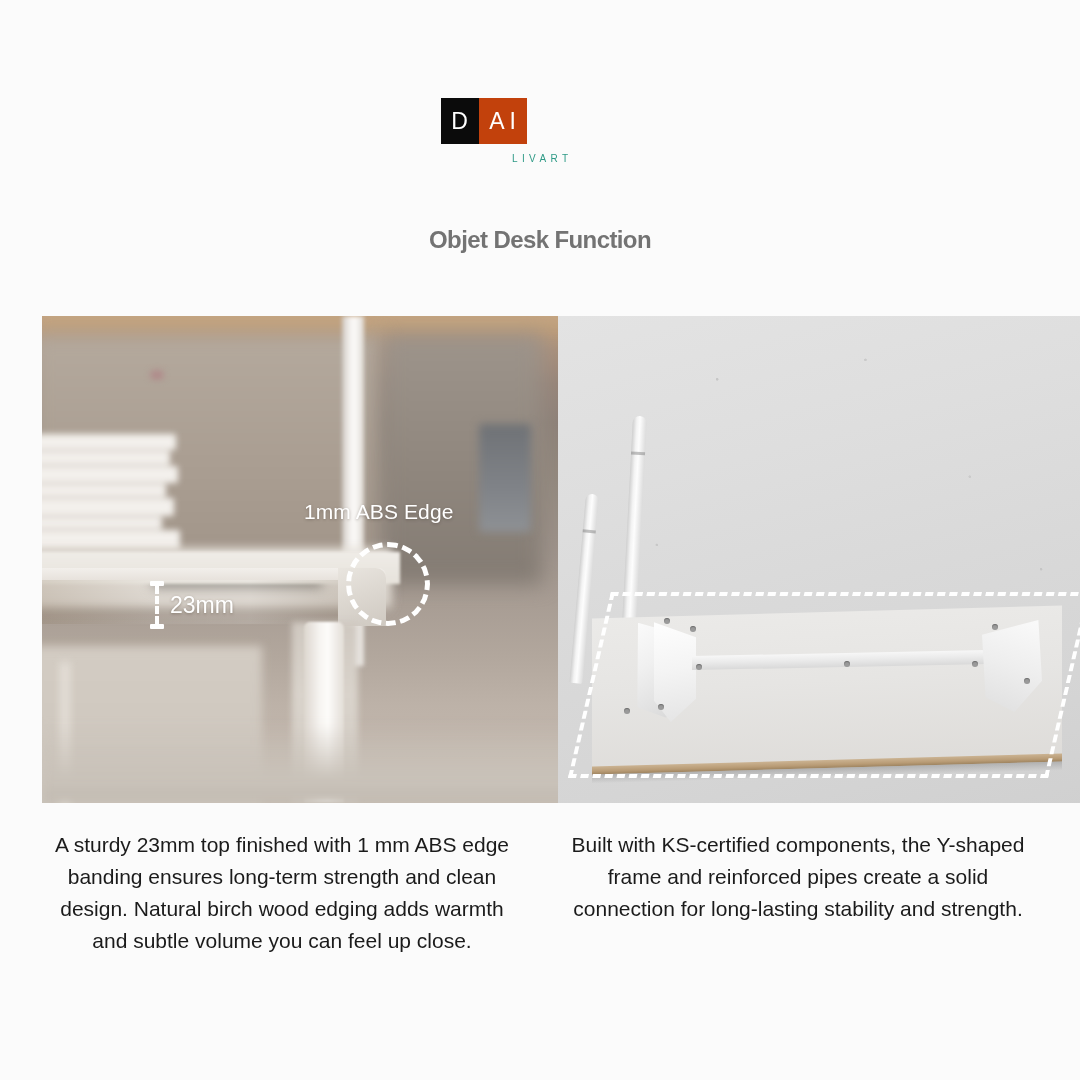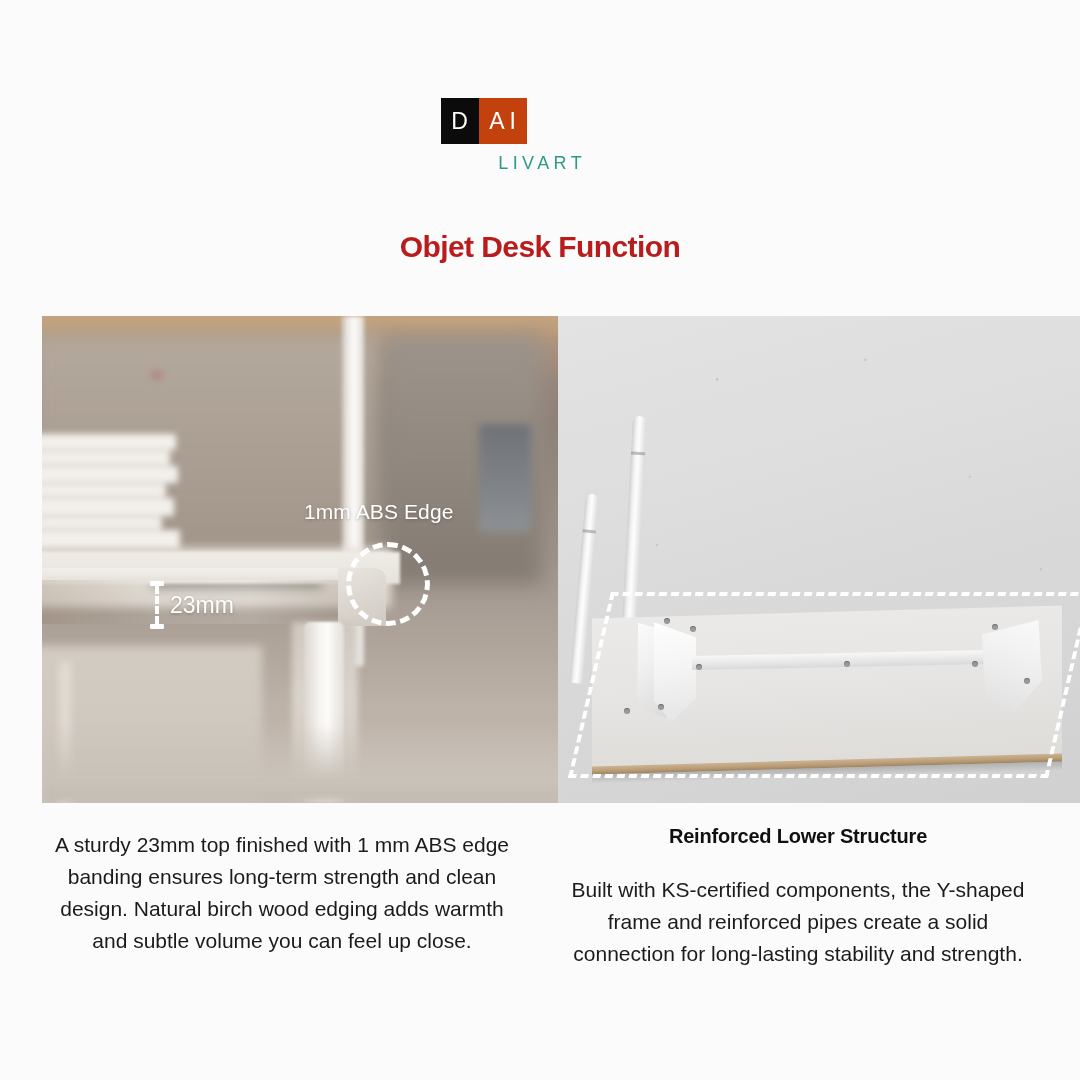--- a/index.html
+++ b/index.html
@@ -42,36 +42,36 @@
     text-indent: 5px;
     font-family: "Liberation Sans", sans-serif;
   }
   .logo-seg-teal { background: #0E8F7A; flex: 0 0 113px; }
   .logo-seg-black { background: #0b0b0b; flex: 0 0 38px; }
   .logo-seg-gold { background: #c2410c; flex: 0 0 48px; }
 
   .logo-sub {
     margin-top: 9px;
     color: #2E9A86;
-    font-size: 18px;
+    font-size: 10px;
     letter-spacing: 4.4px;
     text-indent: 4.4px;
     font-weight: 400;
   }
 
   
   .page-title {
     position: absolute;
     left: 0;
     right: 0;
     top: 210px;
     text-align: center;
-    font-size: 30px;
+    font-size: 24px;
     font-weight: 700;
-    color: #b91c1c;
+    color: #737373;
     letter-spacing: -0.6px;
     font-family: "Liberation Sans", sans-serif;
   }
 
   
   .columns {
     position: absolute;
     left: 42px;
     top: 316px;
     width: 996px;
@@ -530,17 +530,16 @@
       <div class="screw" style="left:138px; top:348px;"></div>
       <div class="screw" style="left:100px; top:388px;"></div>
       <div class="screw" style="left:66px;  top:392px;"></div>
       <div class="screw" style="left:286px; top:345px;"></div>
       <div class="screw" style="left:414px; top:345px;"></div>
       <div class="screw" style="left:434px; top:308px;"></div>
       <div class="screw" style="left:466px; top:362px;"></div>
 
       <div class="dashed-box"></div>
     </div>
-    <div class="cap-title">Reinforced Lower Structure</div>
     <div class="cap-body">Built with KS-certified components, the Y-shaped frame and reinforced pipes create a solid connection for long-lasting stability and strength.</div>
   </div>
 
 </div>
 
 </body></html>

